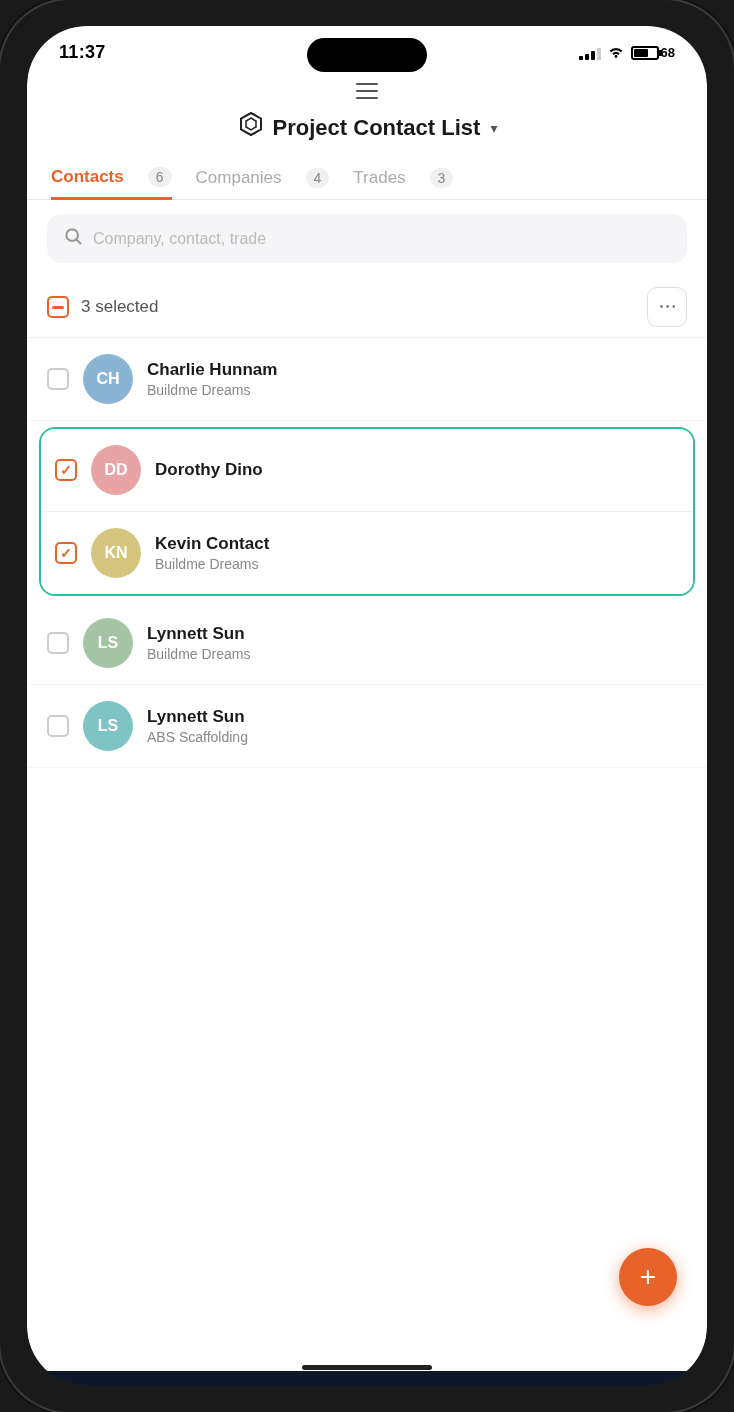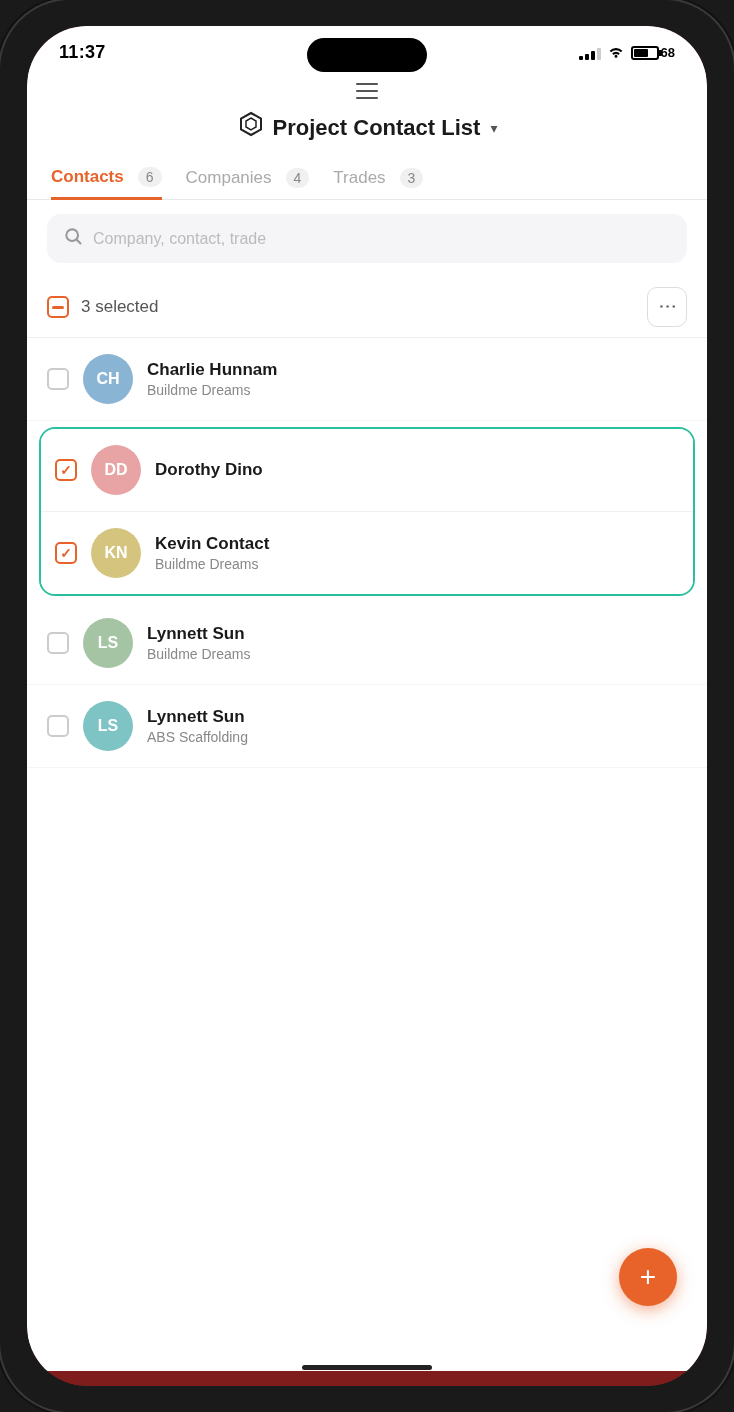--- a/index.html
+++ b/index.html
@@ -27,21 +27,21 @@
       height: 1360px;
       background: #000;
       border-radius: 60px;
       position: relative;
       overflow: hidden;
       box-shadow: inset 0 0 0 2px #333;
     }
     .phone-screen {
       width: 100%;
       height: 100%;
-      background: #7f1d1d;
+      background: #0f172a;
       border-radius: 58px;
       overflow: hidden;
       position: relative;
     }
     
     .status-bar {
       display: flex;
       justify-content: space-between;
       align-items: center;
       padding: 16px 32px 8px 32px;
@@ -171,21 +171,21 @@
     
     .tabs-row {
       display: flex;
       align-items: center;
       border-bottom: 1px solid #e8e8e8;
       padding: 0 24px;
     }
     .tab-item {
       display: flex;
       align-items: center;
-      gap: 14px;
+      gap: 24px;
       padding: 10px 0;
       margin-right: 24px;
       cursor: pointer;
       position: relative;
     }
     .tab-item.active {
       border-bottom: 3px solid #e8632a;
       margin-bottom: -1px;
     }
     .tab-label {

